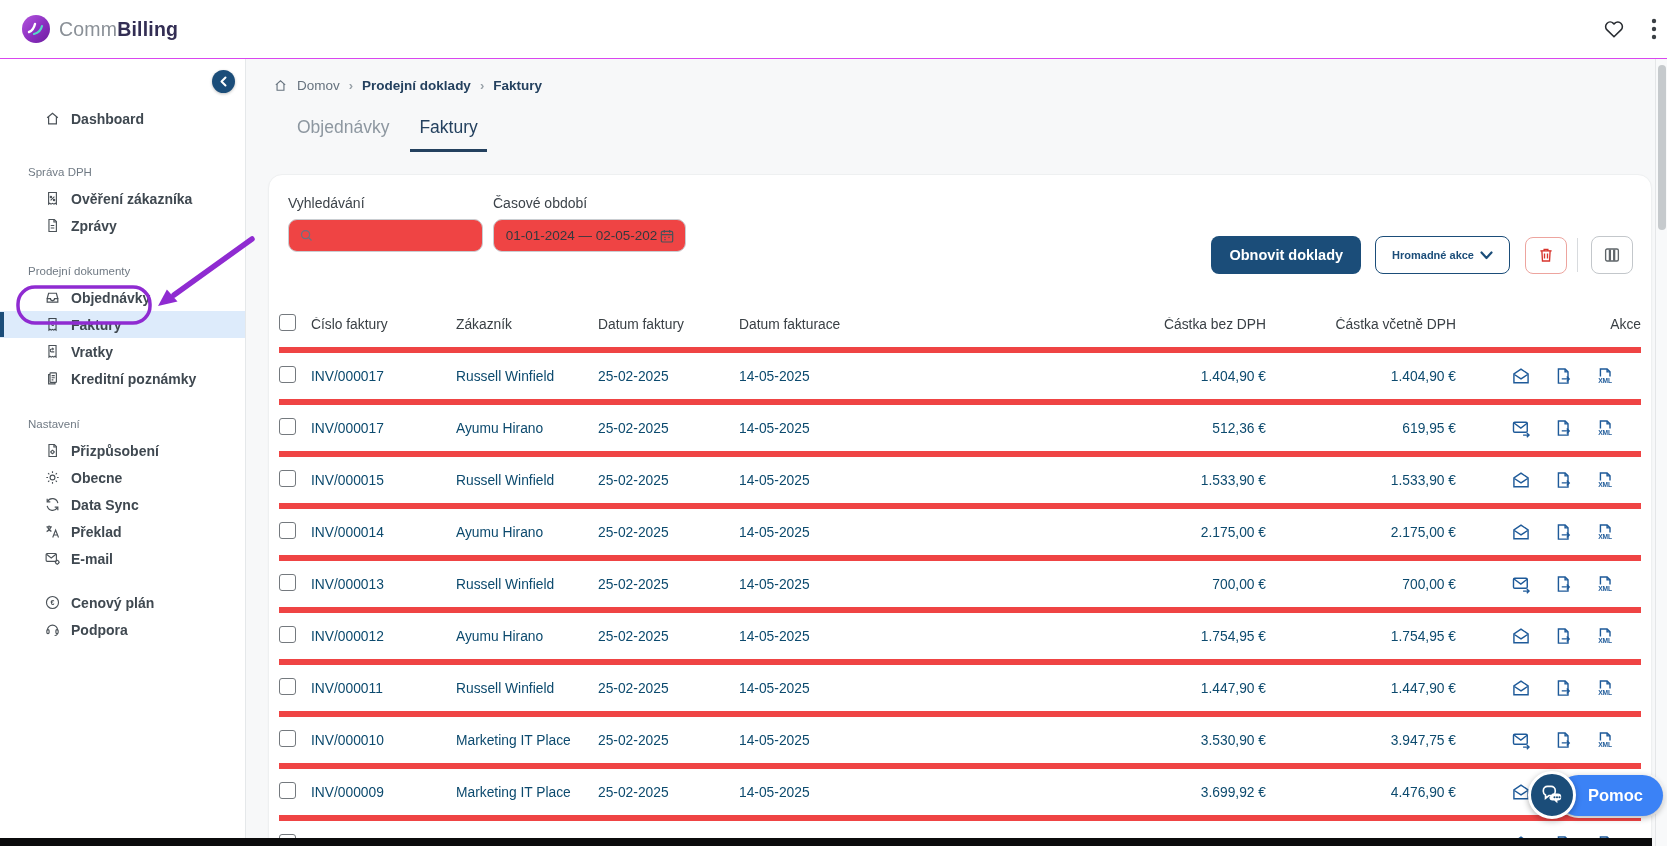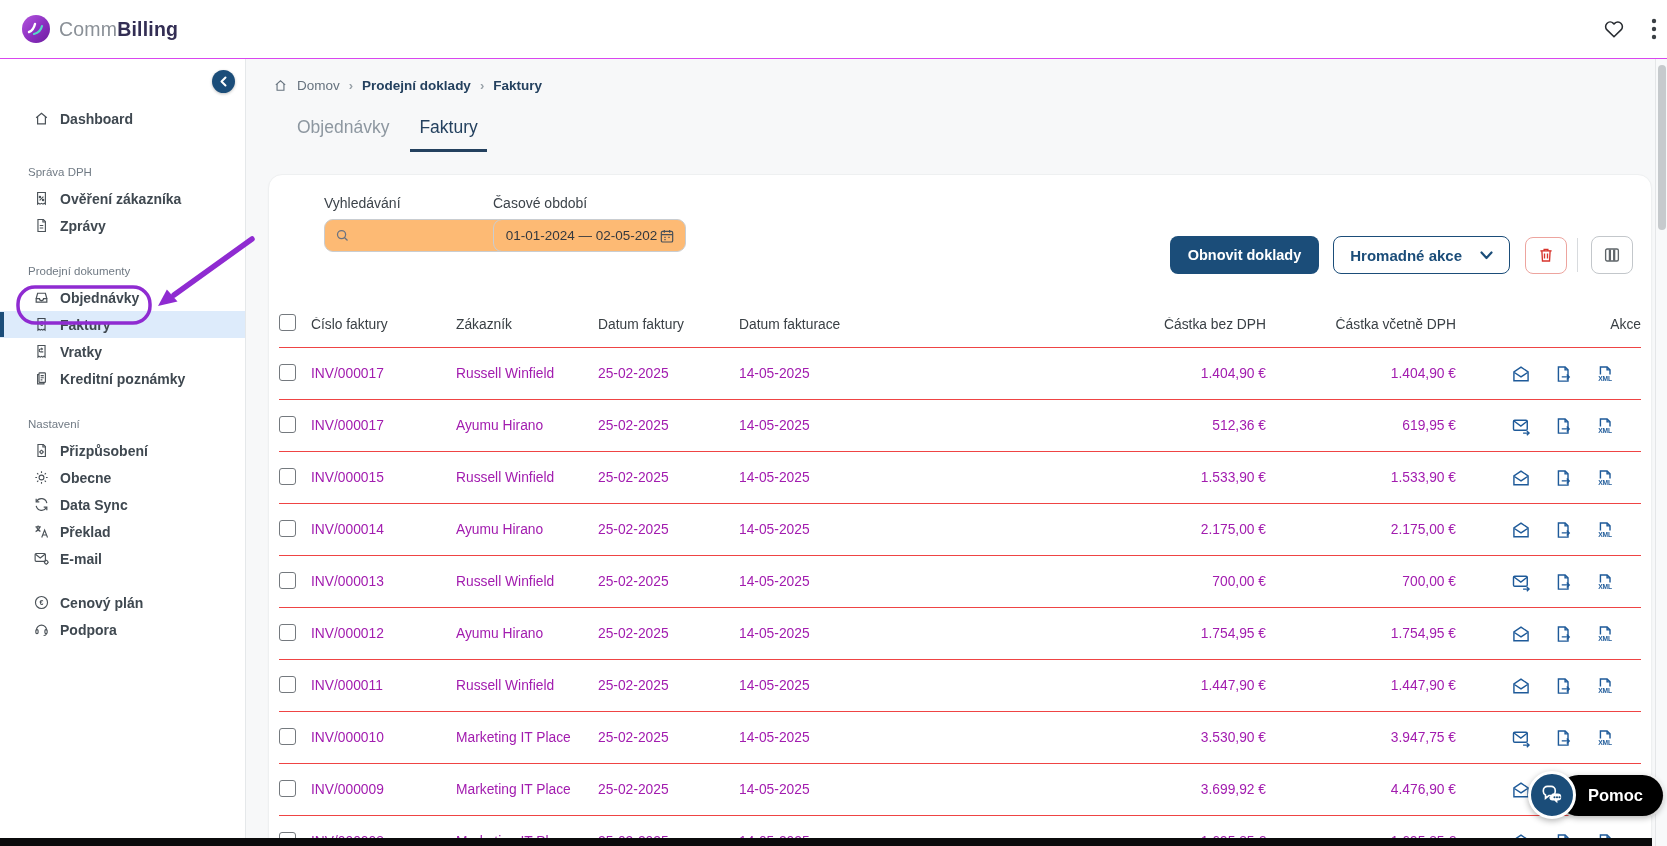--- a/index.html
+++ b/index.html
@@ -22,21 +22,21 @@
   .topbar-right { margin-left:auto; display:flex; align-items:center; gap:22px; margin-right:8px; }
   .iconbtn { background:none; border:none; cursor:pointer; padding:2px; }
 
   
   .sidebar { position:absolute; left:0; top:59px; width:246px; bottom:0; background:#fff;
     border-right:1px solid #e5e8ea; z-index:5; }
   .collapse-btn { position:absolute; right:10px; top:11px; width:23px; height:23px; border-radius:50%;
     background:#1b4d79; border:none; display:flex; align-items:center; justify-content:center;
     box-shadow:0 1px 3px rgba(0,0,0,.25); cursor:pointer; z-index:6; }
   .nav { padding-top:46px; }
-  .sideitem { position:relative; height:27px; display:flex; align-items:center; padding-left:33px; gap:10px;
+  .sideitem { position:relative; height:27px; display:flex; align-items:center; padding-left:44px; gap:10px;
     font-size:14px; font-weight:600; color:#3f4850; cursor:pointer; }
   .sideitem .sicn { width:17px; height:17px; flex:0 0 17px; }
   .sideitem.active { background:#ddebfb; }
   .sideitem.active::before { content:""; position:absolute; left:0; top:1px; bottom:1px; width:3.5px; background:#1b4d79; }
   .section-label { height:20px; margin:22px 0 3px 0; padding-left:28px; font-size:11.5px; font-weight:400;
     color:#707a84; display:flex; align-items:center; }
   .section-label.first { margin-top:30px; }
   .nav-gap { height:17px; }
 
   
@@ -51,54 +51,54 @@
   .crumb-sep { color:#98a1a8; font-size:13px; font-weight:700; }
   .tabs { display:flex; gap:12px; padding-left:42px; margin-top:14px; }
   .tab { font-size:17.5px; padding:6px 9px 11px 9px; cursor:pointer; color:#8d97a0; border-bottom:3px solid transparent; }
   .tab.active { color:#24415f; font-weight:500; border-bottom-color:#24415f; }
 
   
   .card { position:absolute; left:22px; top:115px; width:1384px; height:900px; background:#fff;
     border:1px solid #eef0f1; border-radius:14px; padding:20px 10px 0 10px; box-shadow:0 1px 2px rgba(0,0,0,.03); }
   .filters { position:relative; height:86px; }
   .fieldgroup { position:absolute; top:0; }
-  .fg-search { left:9px;margin-left:36px; }
+  .fg-search { left:9px; }
   .fg-period { left:214px; }
   .field-label { font-size:14px; color:#3c434a; margin-bottom:8px; }
-  .inputbox { height:33px; border:1px solid #c9cdd1; border-radius:9px; background:#fdba74; display:flex; align-items:center; padding:0 10px; }
+  .inputbox { height:33px; border:1px solid #c9cdd1; border-radius:9px; background:#ef4444; display:flex; align-items:center; padding:0 10px; }
   .search-box { width:195px; }
   .search-box input { border:none; outline:none; flex:1; min-width:0; font-size:13.5px; font-family:"Liberation Sans",sans-serif; color:#3b4147; background:transparent; margin-left:8px; }
   .period-box { width:193px; cursor:pointer; }
   .period-text { flex:1; font-size:13.5px; color:#34393f; white-space:nowrap; overflow:hidden; text-align:center; }
   .toolbar { position:absolute; right:8px; top:41px; display:flex; align-items:center; }
   .btn-primary { height:38px; padding:0 18px; background:#1b4d79; color:#fff; font-size:14.5px; font-weight:700;
     border:none; border-radius:8px; cursor:pointer; font-family:"Liberation Sans",sans-serif; }
-  .btn-outline { height:38px; margin-left:14px; padding:0 16px; background:#fff; color:#1b4d79; font-size:15px; font-weight:700;
-    border:1.5px solid #1b4d79; border-radius:8px; cursor:pointer; display:flex; align-items:center; gap:18px; font-family:"Liberation Sans",sans-serif; }
+  .btn-outline { height:38px; margin-left:14px; padding:0 16px; background:#fff; color:#1b4d79; font-size:11px; font-weight:700;
+    border:1.5px solid #1b4d79; border-radius:8px; cursor:pointer; display:flex; align-items:center; gap:6px; font-family:"Liberation Sans",sans-serif; }
   .btn-trash { height:37px; width:42px; margin-left:15px; background:#fff; border:1.5px solid #eda49e; border-radius:8px;
     display:flex; align-items:center; justify-content:center; cursor:pointer; }
   .tool-divider { width:1px; height:34px; background:#d8dbde; margin-left:10px; }
   .btn-columns { height:38px; width:42px; margin-left:13px; background:#fff; border:1.5px solid #c3c7cb; border-radius:8px;
     display:flex; align-items:center; justify-content:center; cursor:pointer; }
 
   
   .table { margin-top:20px; }
   .trow { display:grid; grid-template-columns:32px 145px 142px 141px 190px 337px 190px 1fr;
-    align-items:center; height:52px; border-top:1px solid #ef4444; font-size:13.8px; color:#a21caf; }
+    align-items:center; height:52px; border-top:6px solid #ef4444; font-size:13.8px; color:#0c4a6e; }
   .trow.thead { height:46px; border-top:none; font-weight:500; color:#3a4045; }
   .cell { overflow:hidden; white-space:nowrap; }
   .cell.num { text-align:right; }
   .cell.actions { display:flex; justify-content:flex-end; gap:22px; padding-right:26px; }
   .cell.actions-h { text-align:right; }
   .checkbox { display:inline-block; width:17px; height:17px; border:1.8px solid #74797e; border-radius:3px; background:#fff; cursor:pointer; }
   .aicon { cursor:pointer; width:20px; height:20px; }
 
   
   .help-wrap { position:absolute; left:1528px; top:770px; width:140px; height:54px; z-index:60; }
-  .help-pill { position:absolute; left:30px; top:5px; height:41px; padding:0 20px 0 30px; background:#000000;
+  .help-pill { position:absolute; left:30px; top:5px; height:41px; padding:0 20px 0 30px; background:#3b82f6;
     border-radius:21px; color:#fff; font-size:16.5px; font-weight:600; line-height:41px;
     box-shadow:0 2px 6px rgba(0,0,0,.3), 0 0 0 2px #fff; border:none; cursor:pointer; font-family:"Liberation Sans",sans-serif; }
   .help-circle { position:absolute; left:0; top:1px; width:48px; height:48px; border-radius:50%; background:#1b4d79;
     border:3px solid #fff; box-shadow:0 2px 6px rgba(0,0,0,.3); display:flex; align-items:center; justify-content:center; z-index:2; }
 
   
   .scrollstrip { position:absolute; right:0; top:59px; width:12px; bottom:0; background:#f8f9fa; border-left:1px solid #e4e6e8; z-index:30; }
   .scrollthumb { position:absolute; left:2px; top:6px; width:8px; height:165px; background:#c6cacd; border-radius:4px; cursor:pointer; }
   .bottombar { position:absolute; left:0; bottom:0; width:1652px; height:8px; background:#0b0b0c; z-index:70; }
 </style>

